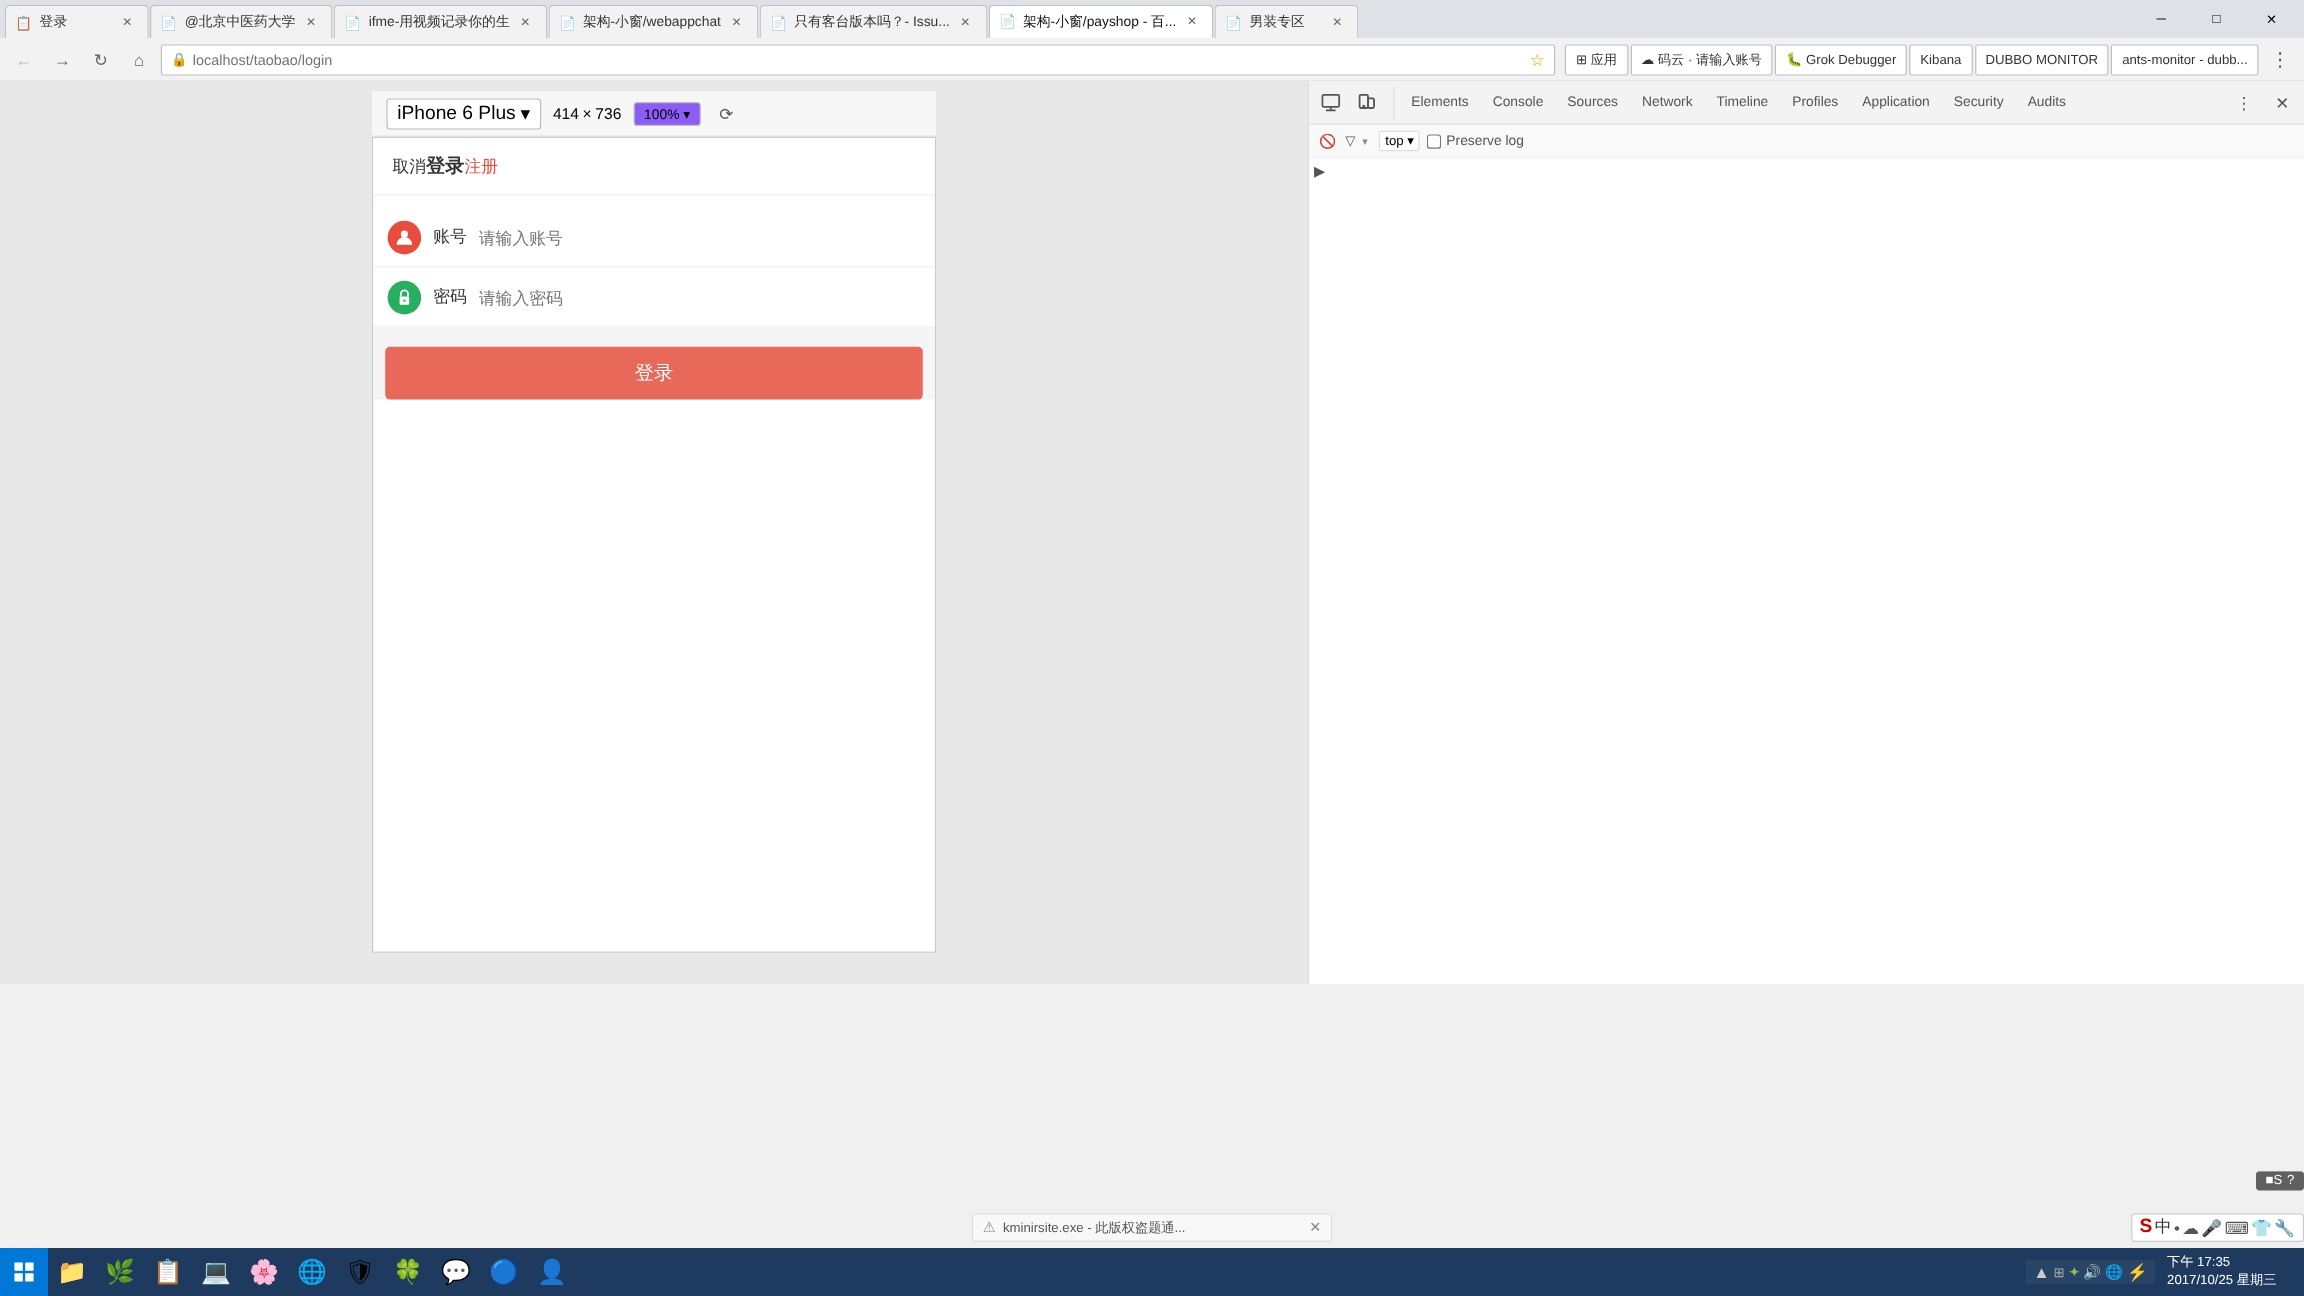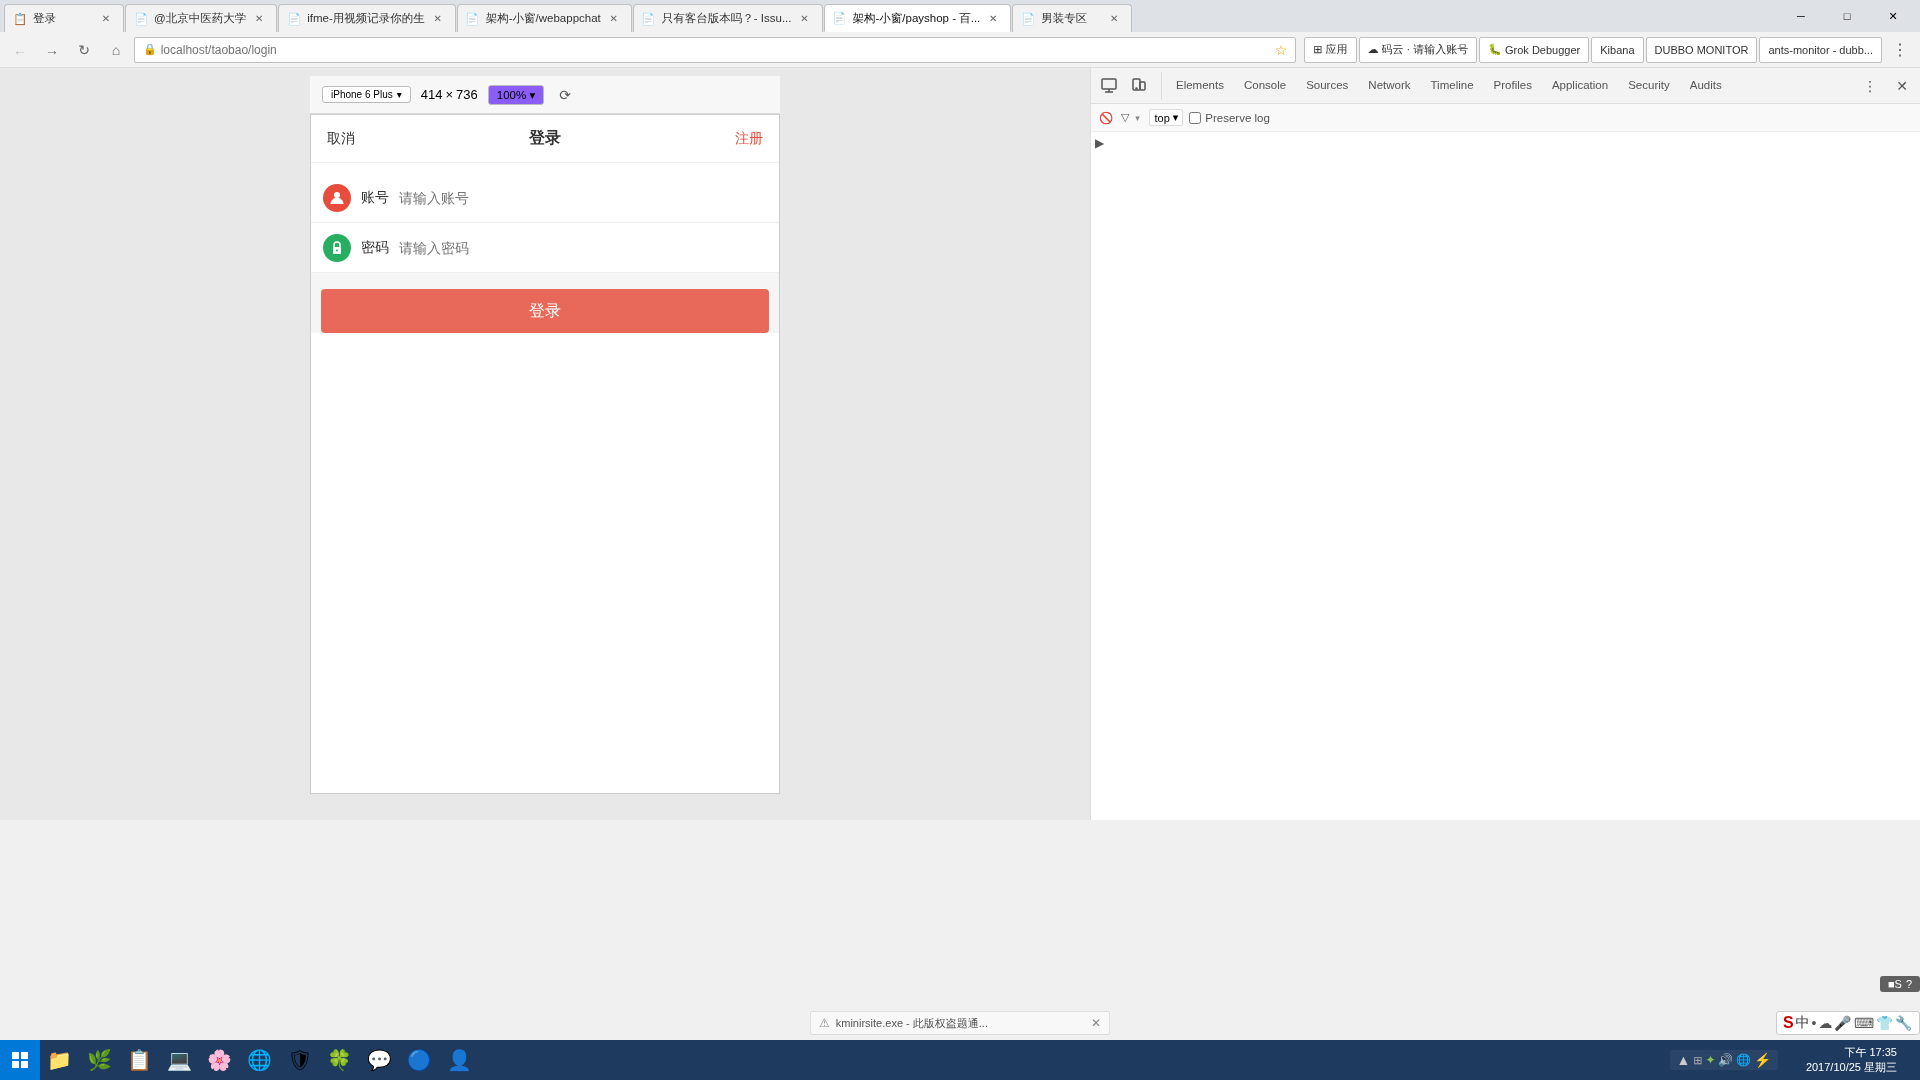--- a/index.html
+++ b/index.html
@@ -6,21 +6,21 @@
     body { width: 1920px; height: 1080px; overflow: hidden; font-family: 'Microsoft YaHei', Arial, sans-serif; background: #f0f0f0; font-size: 13px; }
 
     
     .taskbar { position: fixed; bottom: 0; left: 0; width: 100%; height: 40px; background: #1e3a5f; display: flex; align-items: center; z-index: 1000; }
     .taskbar-start { width: 40px; height: 40px; background: #0078d7; display: flex; align-items: center; justify-content: center; cursor: pointer; }
     .taskbar-start svg { width: 20px; height: 20px; }
     .taskbar-icons { display: flex; align-items: center; height: 100%; }
     .taskbar-icon { width: 40px; height: 40px; display: flex; align-items: center; justify-content: center; cursor: pointer; }
     .taskbar-tray { margin-left: auto; display: flex; align-items: center; padding-right: 5px; gap: 2px; }
     .taskbar-tray-icons { display: flex; align-items: center; gap: 3px; background: rgba(255,255,255,0.05); padding: 2px 6px; border-radius: 2px; }
-    .taskbar-datetime { color: white; font-size: 11px; text-align: right; padding: 0 8px; line-height: 1.4; margin-left: 18px; }
+    .taskbar-datetime { color: white; font-size: 11px; padding: 0 8px; line-height: 1.4; }
     .taskbar-datetime div { white-space: nowrap; }
 
     
     .browser { position: absolute; top: 0; left: 0; width: 1920px; height: 820px; background: white; display: flex; flex-direction: column; }
 
     
     .title-bar { height: 32px; background: #dee1e6; display: flex; align-items: center; padding: 0 4px; gap: 0; }
     .tabs-area { display: flex; align-items: flex-end; height: 100%; flex: 1; overflow: hidden; }
     .tab { height: 28px; background: #f2f2f2; border: 1px solid #c0c0c0; border-bottom: none; border-radius: 4px 4px 0 0; padding: 0 10px 0 8px; display: flex; align-items: center; gap: 6px; font-size: 11.5px; color: #333; cursor: pointer; max-width: 200px; min-width: 120px; white-space: nowrap; overflow: hidden; margin-right: 1px; }
     .tab.active { background: white; border-bottom: 1px solid white; z-index: 1; color: #111; }
@@ -42,25 +42,25 @@
     .ext-btn { padding: 3px 8px; height: 26px; background: white; border: 1px solid #c0c0c0; border-radius: 2px; font-size: 11px; color: #333; cursor: pointer; display: flex; align-items: center; gap: 3px; white-space: nowrap; }
     .nav-menu-btn { width: 28px; height: 28px; display: flex; align-items: center; justify-content: center; cursor: pointer; font-size: 16px; color: #555; }
 
     
     .main-area { display: flex; flex: 1; min-height: 0; }
 
     
     .browser-content { flex: 1; background: #e8e8e8; display: flex; flex-direction: column; align-items: center; padding-top: 8px; position: relative; overflow: hidden; }
     .mobile-device { width: 470px; background: white; border: 1px solid #ccc; display: flex; flex-direction: column; min-height: 680px; }
     .mobile-toolbar { height: 38px; background: #f7f7f7; border-bottom: 1px solid #ddd; display: flex; align-items: center; padding: 0 12px; justify-content: space-between; }
-    .mobile-toolbar-device { background: white; border: 1px solid #bbb; border-radius: 3px; padding: 2px 8px; font-size: 10px; cursor: pointer; display: flex; align-items: center; gap: 4px; }
+    .mobile-toolbar-device { background: white; border: 1px solid #bbb; border-radius: 3px; padding: 2px 8px; font-size: 16px; cursor: pointer; display: flex; align-items: center; gap: 4px; }
     .mobile-toolbar-zoom { background: #8b5cf6; border: 1px solid #bbb; border-radius: 3px; padding: 2px 8px; font-size: 11.5px; cursor: pointer; }
     .mobile-toolbar-rotate { width: 22px; height: 22px; color: #555; cursor: pointer; font-size: 14px; display: flex; align-items: center; justify-content: center; }
     .login-page { padding: 0; }
-    .login-header { height: 48px; background: white; display: flex; align-items: center; justify-content: space-between; padding: 12px 16px; border-bottom: 1px solid #eee; }
+    .login-header { height: 48px; background: white; display: flex; align-items: center; justify-content: flex-start; padding: 12px 16px; border-bottom: 1px solid #eee; }
     .login-header-cancel { font-size: 14px; color: #333; cursor: pointer; }
     .login-header-title { font-size: 16px; font-weight: bold; color: #333; }
     .login-header-register { font-size: 14px; color: #e74c3c; cursor: pointer; }
     .login-form { background: white; margin: 10px 0 0 0; }
     .login-field { height: 50px; display: flex; align-items: center; padding: 0 12px; border-bottom: 1px solid #eee; gap: 10px; }
     .field-icon { width: 28px; height: 28px; border-radius: 50%; display: flex; align-items: center; justify-content: center; flex-shrink: 0; }
     .field-icon.user { background: #e74c3c; }
     .field-icon.pass { background: #27ae60; }
     .field-label { font-size: 14px; color: #333; font-weight: 500; white-space: nowrap; }
     .field-input { flex: 1; font-size: 14px; color: #999; border: none; outline: none; background: transparent; }

